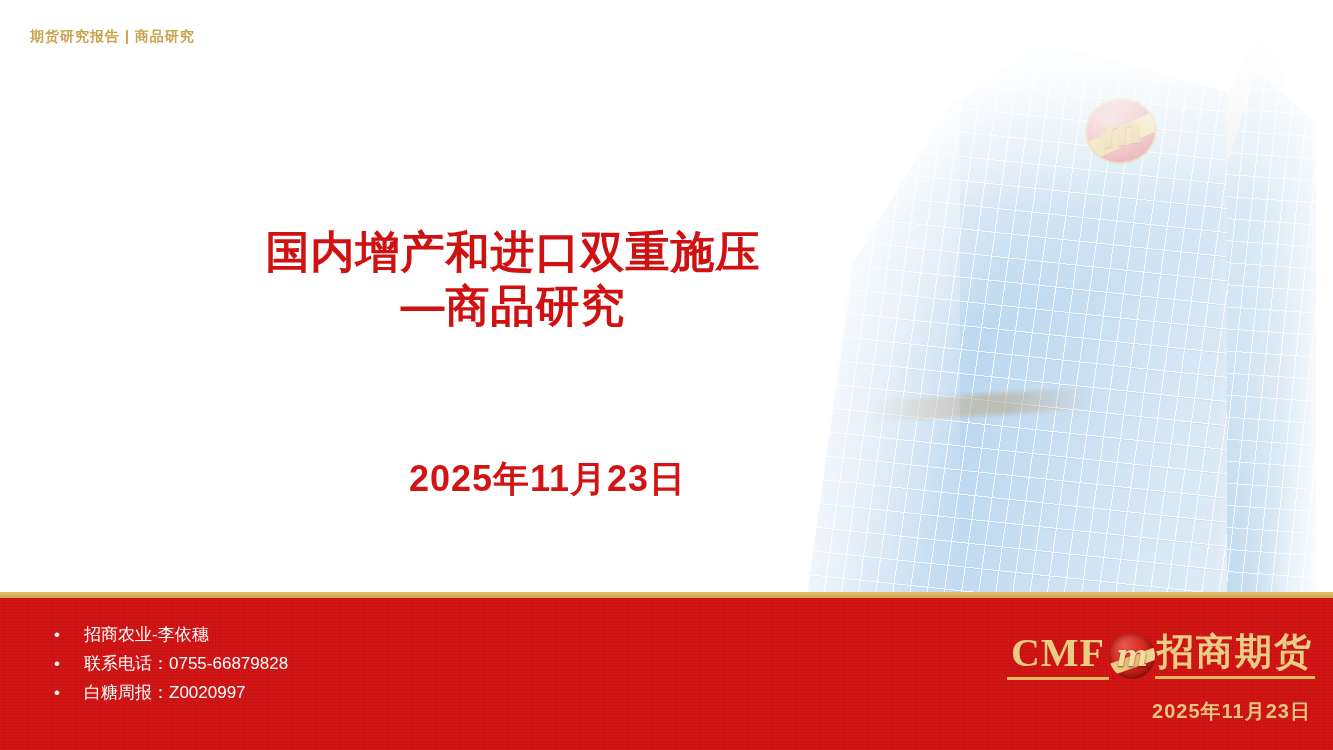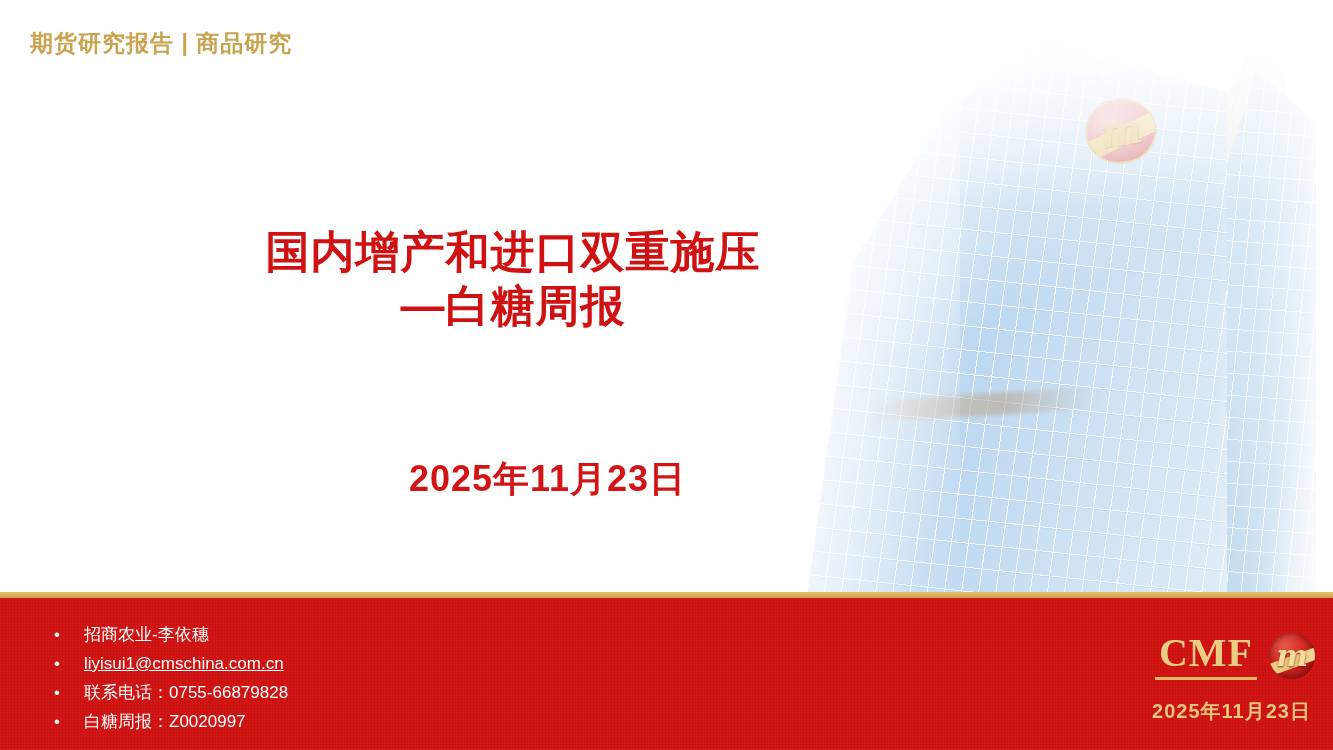--- a/index.html
+++ b/index.html
@@ -13,21 +13,21 @@
     position:relative;
     width:1333px; height:750px;
     background:#ffffff;
     overflow:hidden;
   }
 
   
   .eyebrow {
     position:absolute;
     left:30px; top:28px;
-    font-size:23px;
+    font-size:14px;
     font-weight:bold;
     letter-spacing:1px;
     color:#c9a24d;
     white-space:nowrap;
     z-index:40;
   }
 
   
   .photo {
     position:absolute;
@@ -230,21 +230,20 @@
     width:350px;
     height:110px;
   }
   .brand-row {
     position:absolute;
     left:0; top:0;
     width:350px; height:56px;
     display:flex;
     align-items:center;
     justify-content:flex-end;
-    gap:12px;
   }
   .brand-cmf {
     color:#e9cd85;
     font-family:"Liberation Serif","DejaVu Serif",serif;
     font-weight:bold;
     font-size:40px;
     letter-spacing:1px;
     line-height:1;
     padding:0 4px 4px 4px;
     border-bottom:3px solid #ddb95f;
@@ -323,50 +322,48 @@
 
     <div class="fade-top"></div>
     <div class="fade-left"></div>
     <div class="fade-right"></div>
   </div>
 
   <div class="eyebrow">期货研究报告 | 商品研究</div>
 
   <div class="title-block">
     <div class="title-main">国内增产和进口双重施压</div>
-    <div class="title-sub">—白糖周报</div>
+    <div class="title-sub">—商品研究</div>
   </div>
 
   <div class="slide-date">2025年11月23日</div>
 
   <div class="gold-rule"></div>
 
   <div class="footer">
 
     <ul class="contact-list">
       <li>
         <span>招商农业-李依穗</span>
-      </li>
-      <li class="link">
-        <span>liyisui1@cmschina.com.cn</span>
       </li>
       <li>
         <span>联系电话：0755-66879828</span>
       </li>
       <li>
         <span>白糖周报：Z0020997</span>
       </li>
     </ul>
 
     <div class="brand">
       <div class="brand-row">
         <div class="brand-cmf">CMF</div>
         <div class="brand-emblem">
           <div class="band"></div>
           <div class="mk">m</div>
         </div>
+        <div class="brand-cn">招商期货</div>
       </div>
       <div class="brand-date">2025年11月23日</div>
     </div>
 
   </div>
 
 </div>
 
 </body></html>

